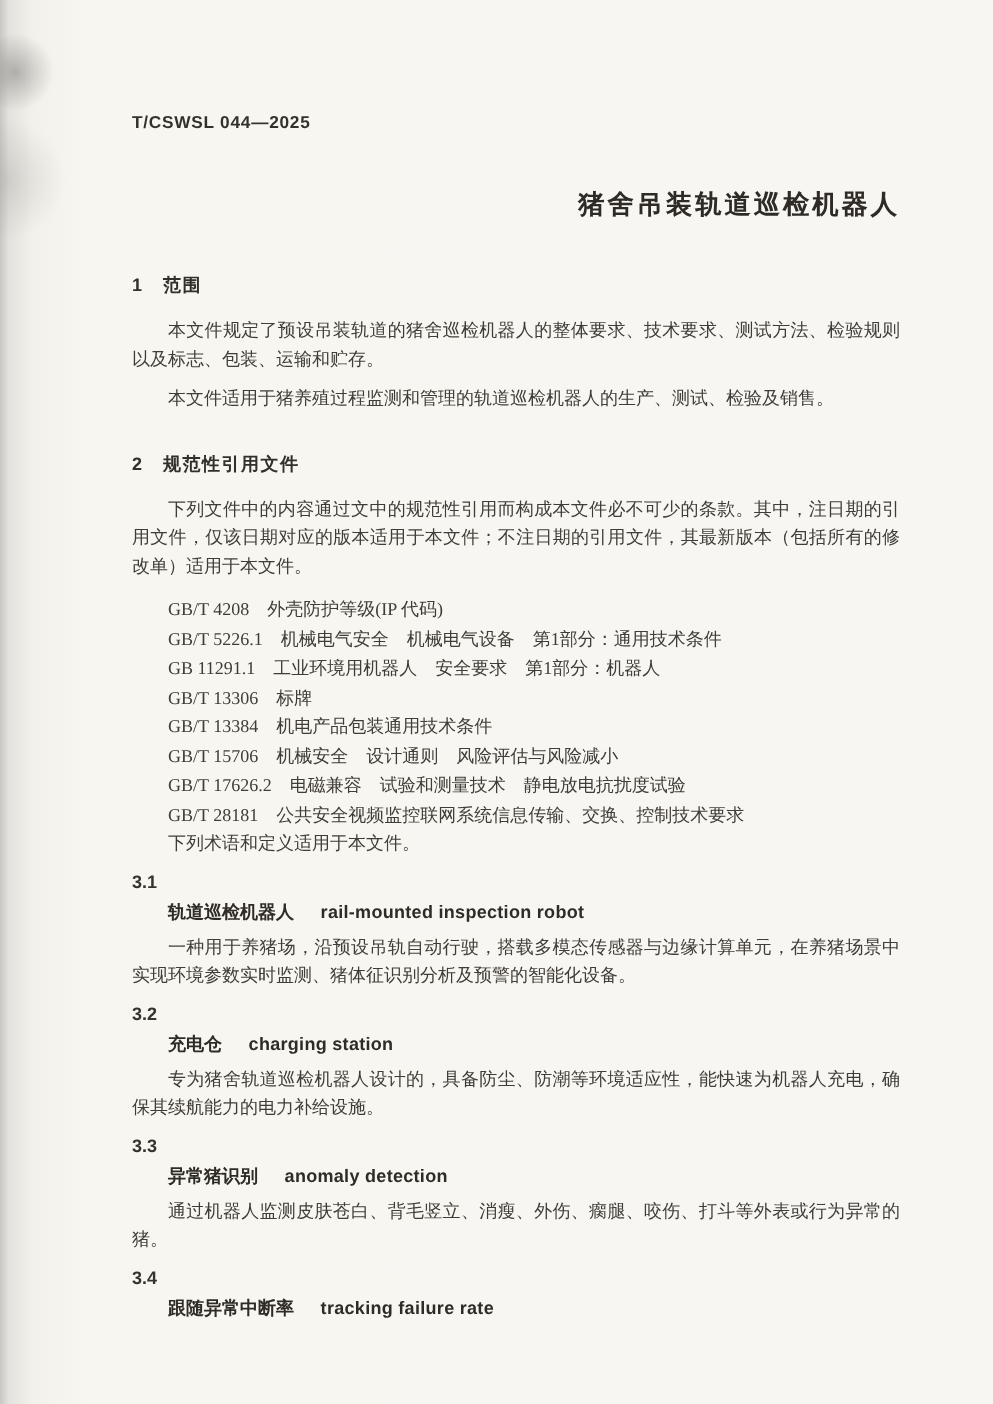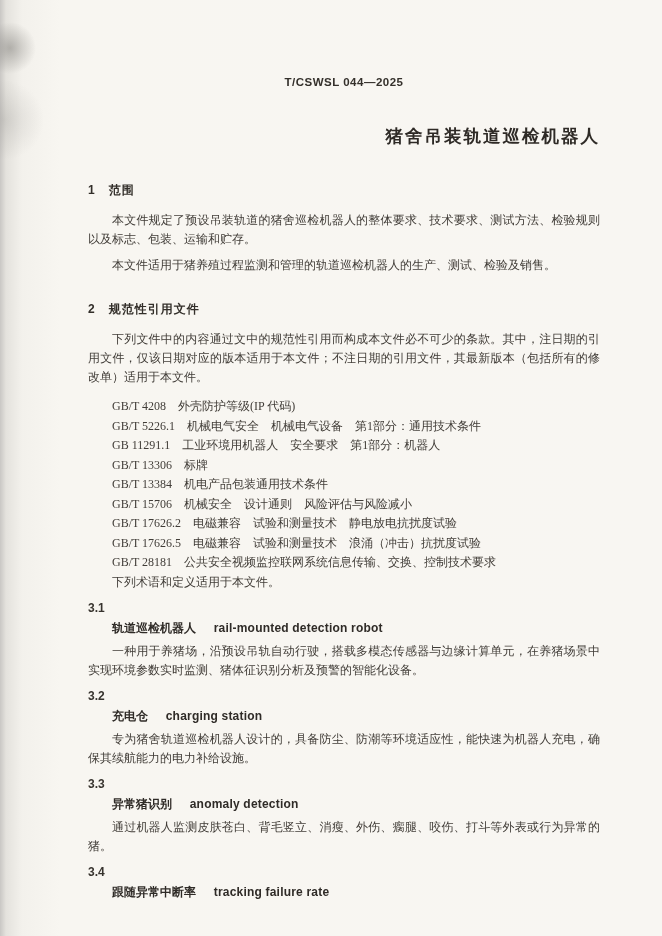--- a/index.html
+++ b/index.html
@@ -19,21 +19,21 @@
     width: 662px;
     min-height: 936px;
     padding: 76px 62px 60px 88px;
     color: #3f3b36;
     background:
       radial-gradient(circle at 10px 48px, rgba(110,108,104,0.45), rgba(110,108,104,0) 26px),
       radial-gradient(circle at 4px 120px, rgba(140,138,134,0.25), rgba(140,138,134,0) 40px),
       linear-gradient(90deg, #c9c7c4 0px, #e4e2dd 6px, #f3f1ec 22px, #f8f6f1 60px, #f8f6f2 100%);
   }
   .doc-code {
-    text-align: center;
+    text-align: left;
     font-family: "Liberation Sans", "DejaVu Sans", sans-serif;
     font-weight: bold;
     font-size: 11.5px;
     color: #34302b;
     letter-spacing: 0.5px;
   }
   .doc-title {
     text-align: right;
     font-family: "Liberation Sans", "DejaVu Sans", sans-serif;
     font-weight: bold;
@@ -111,33 +111,32 @@
     <div class="section-heading">2　规范性引用文件</div>
     <p class="para section2-intro">下列文件中的内容通过文中的规范性引用而构成本文件必不可少的条款。其中，注日期的引用文件，仅该日期对应的版本适用于本文件；不注日期的引用文件，其最新版本（包括所有的修改单）适用于本文件。</p>
     <div class="ref-list">
       <div class="ref-item">GB/T 4208　外壳防护等级(IP 代码)</div>
       <div class="ref-item">GB/T 5226.1　机械电气安全　机械电气设备　第1部分：通用技术条件</div>
       <div class="ref-item">GB 11291.1　工业环境用机器人　安全要求　第1部分：机器人</div>
       <div class="ref-item">GB/T 13306　标牌</div>
       <div class="ref-item">GB/T 13384　机电产品包装通用技术条件</div>
       <div class="ref-item">GB/T 15706　机械安全　设计通则　风险评估与风险减小</div>
       <div class="ref-item">GB/T 17626.2　电磁兼容　试验和测量技术　静电放电抗扰度试验</div>
-      <div class="ref-item">GB/T 17626.5　电磁兼容　试验和测量技术　浪涌（冲击）抗扰度试验</div>
       <div class="ref-item">GB/T 28181　公共安全视频监控联网系统信息传输、交换、控制技术要求</div>
     </div>
   </div>
 
   <div>
     <p class="para">下列术语和定义适用于本文件。</p>
 
     <div>
       <div class="term-number">3.1</div>
       <div class="term-heading">
         <span class="term-zh">轨道巡检机器人</span>
-        <span class="term-en">rail-mounted detection robot</span>
+        <span class="term-en">rail-mounted inspection robot</span>
       </div>
       <p class="para">一种用于养猪场，沿预设吊轨自动行驶，搭载多模态传感器与边缘计算单元，在养猪场景中实现环境参数实时监测、猪体征识别分析及预警的智能化设备。</p>
     </div>
 
     <div>
       <div class="term-number">3.2</div>
       <div class="term-heading">
         <span class="term-zh">充电仓</span>
         <span class="term-en">charging station</span>
       </div>

